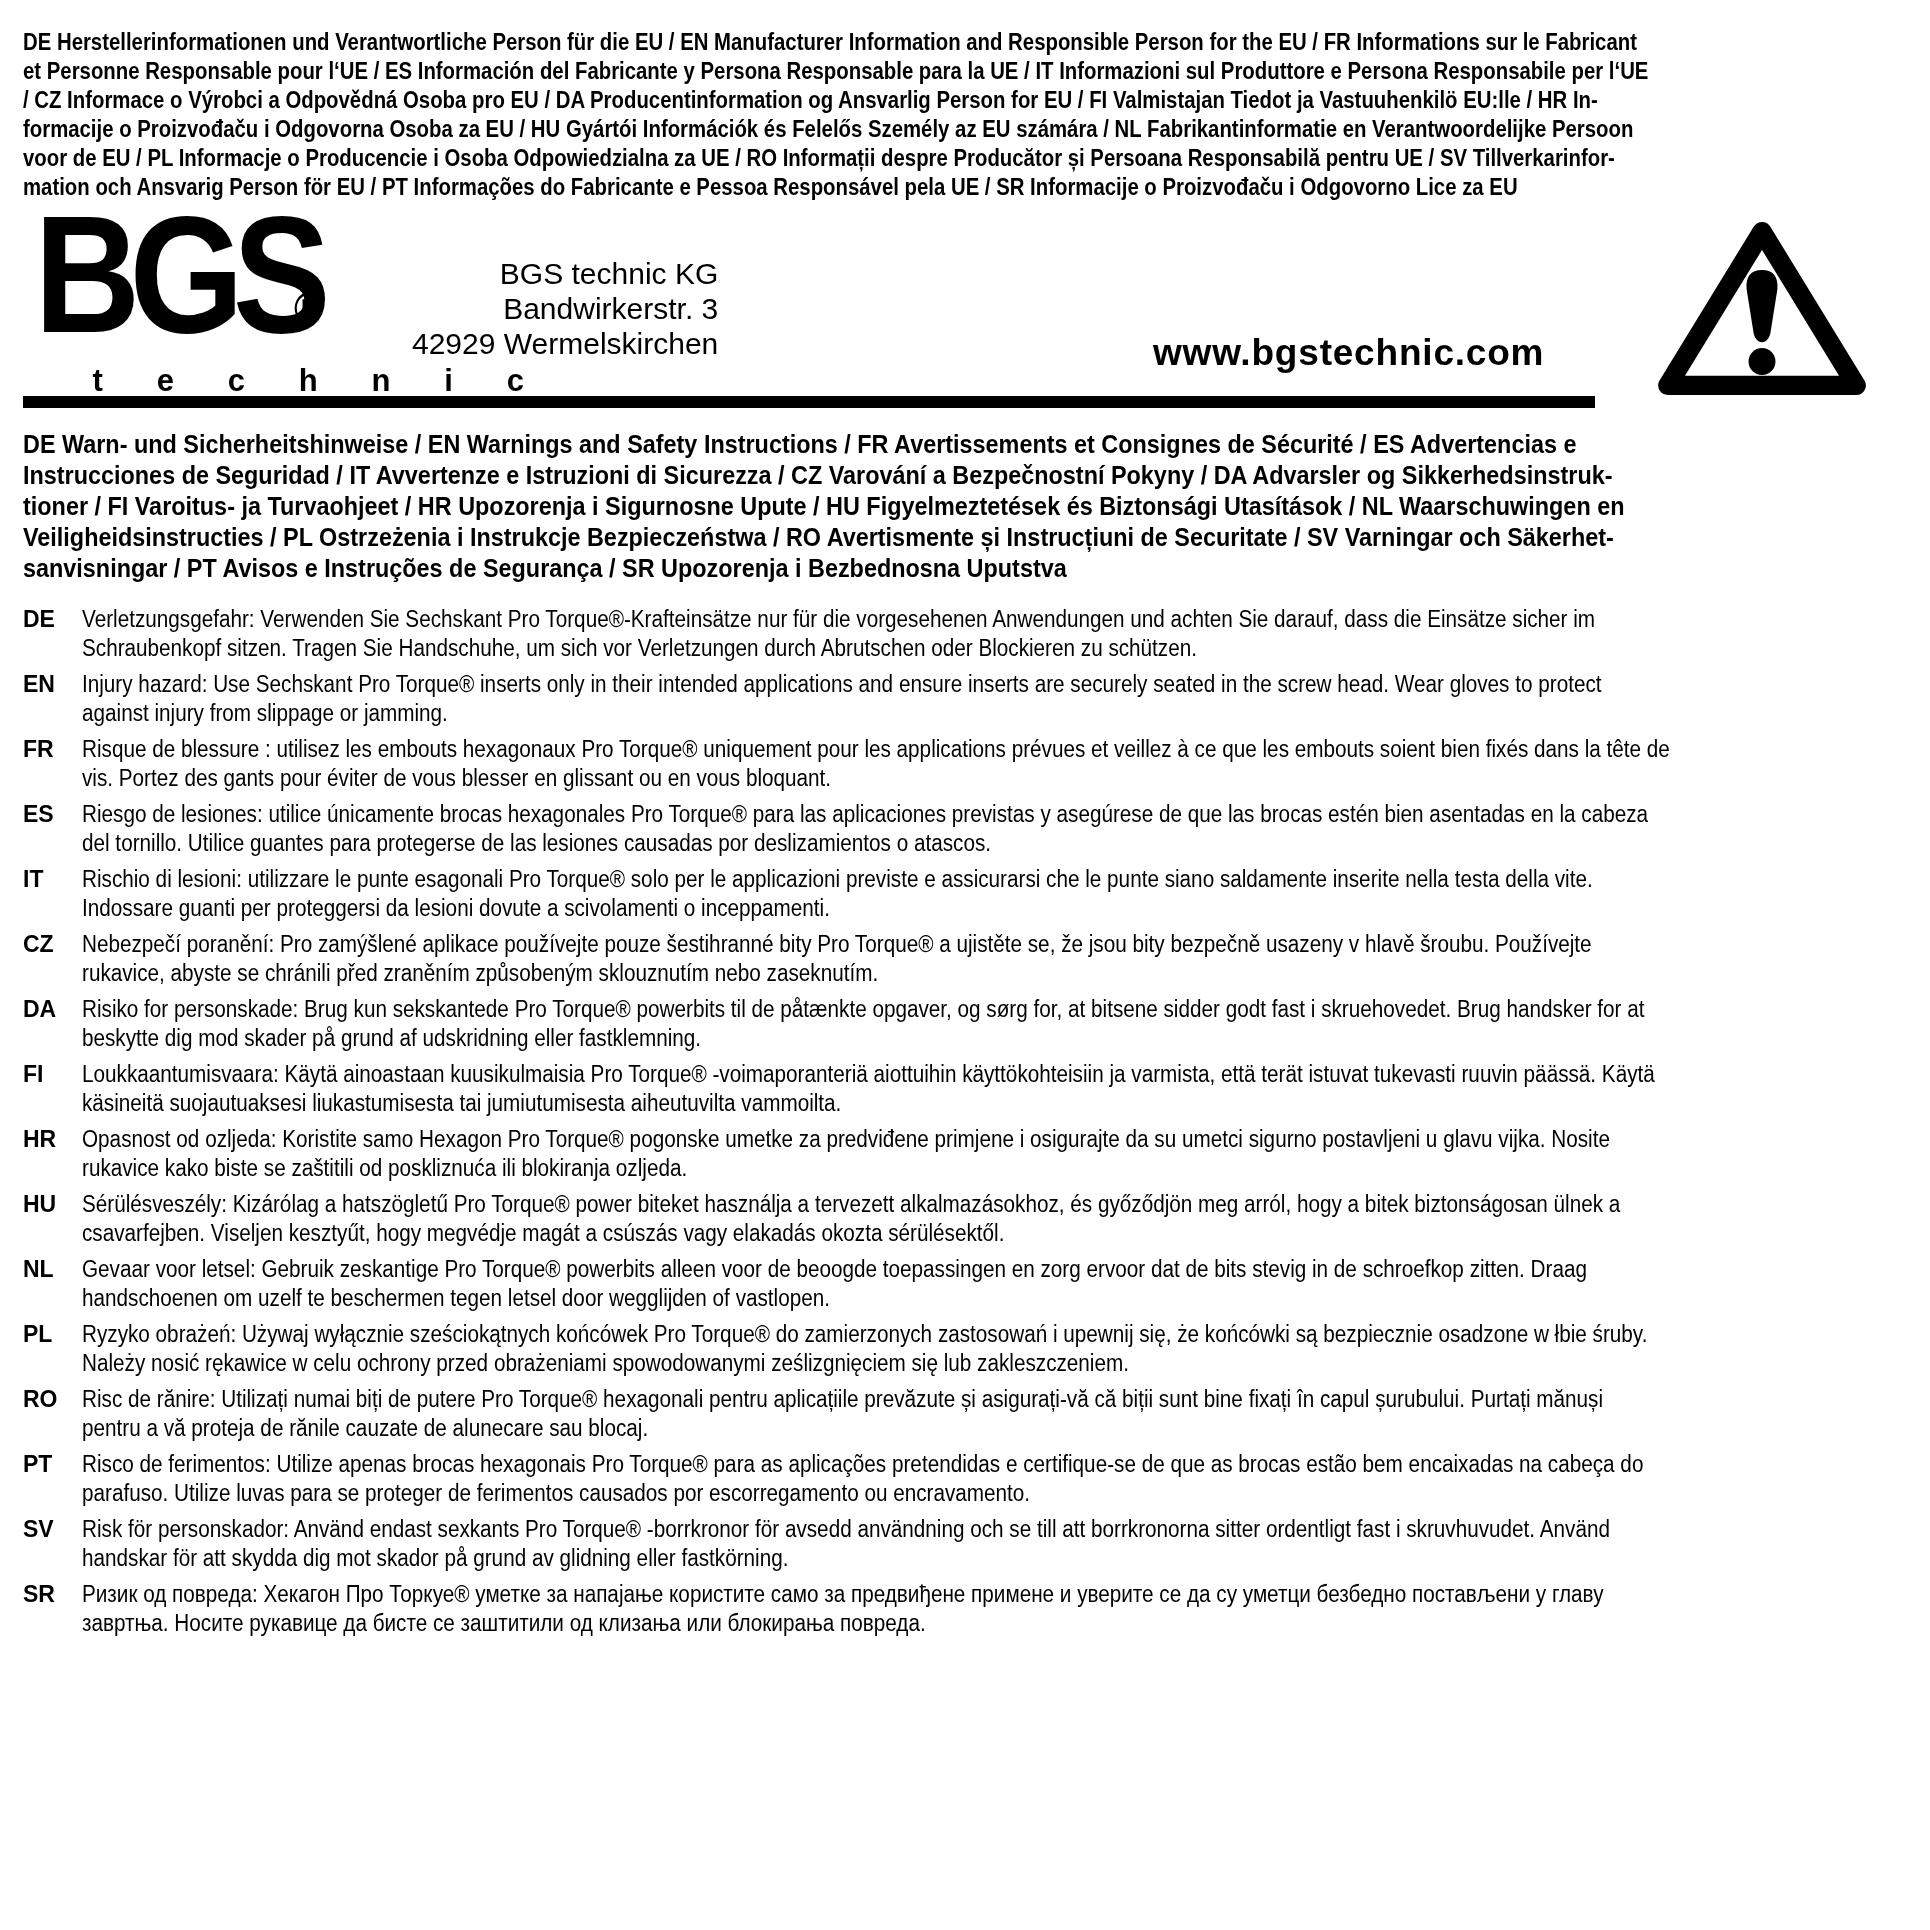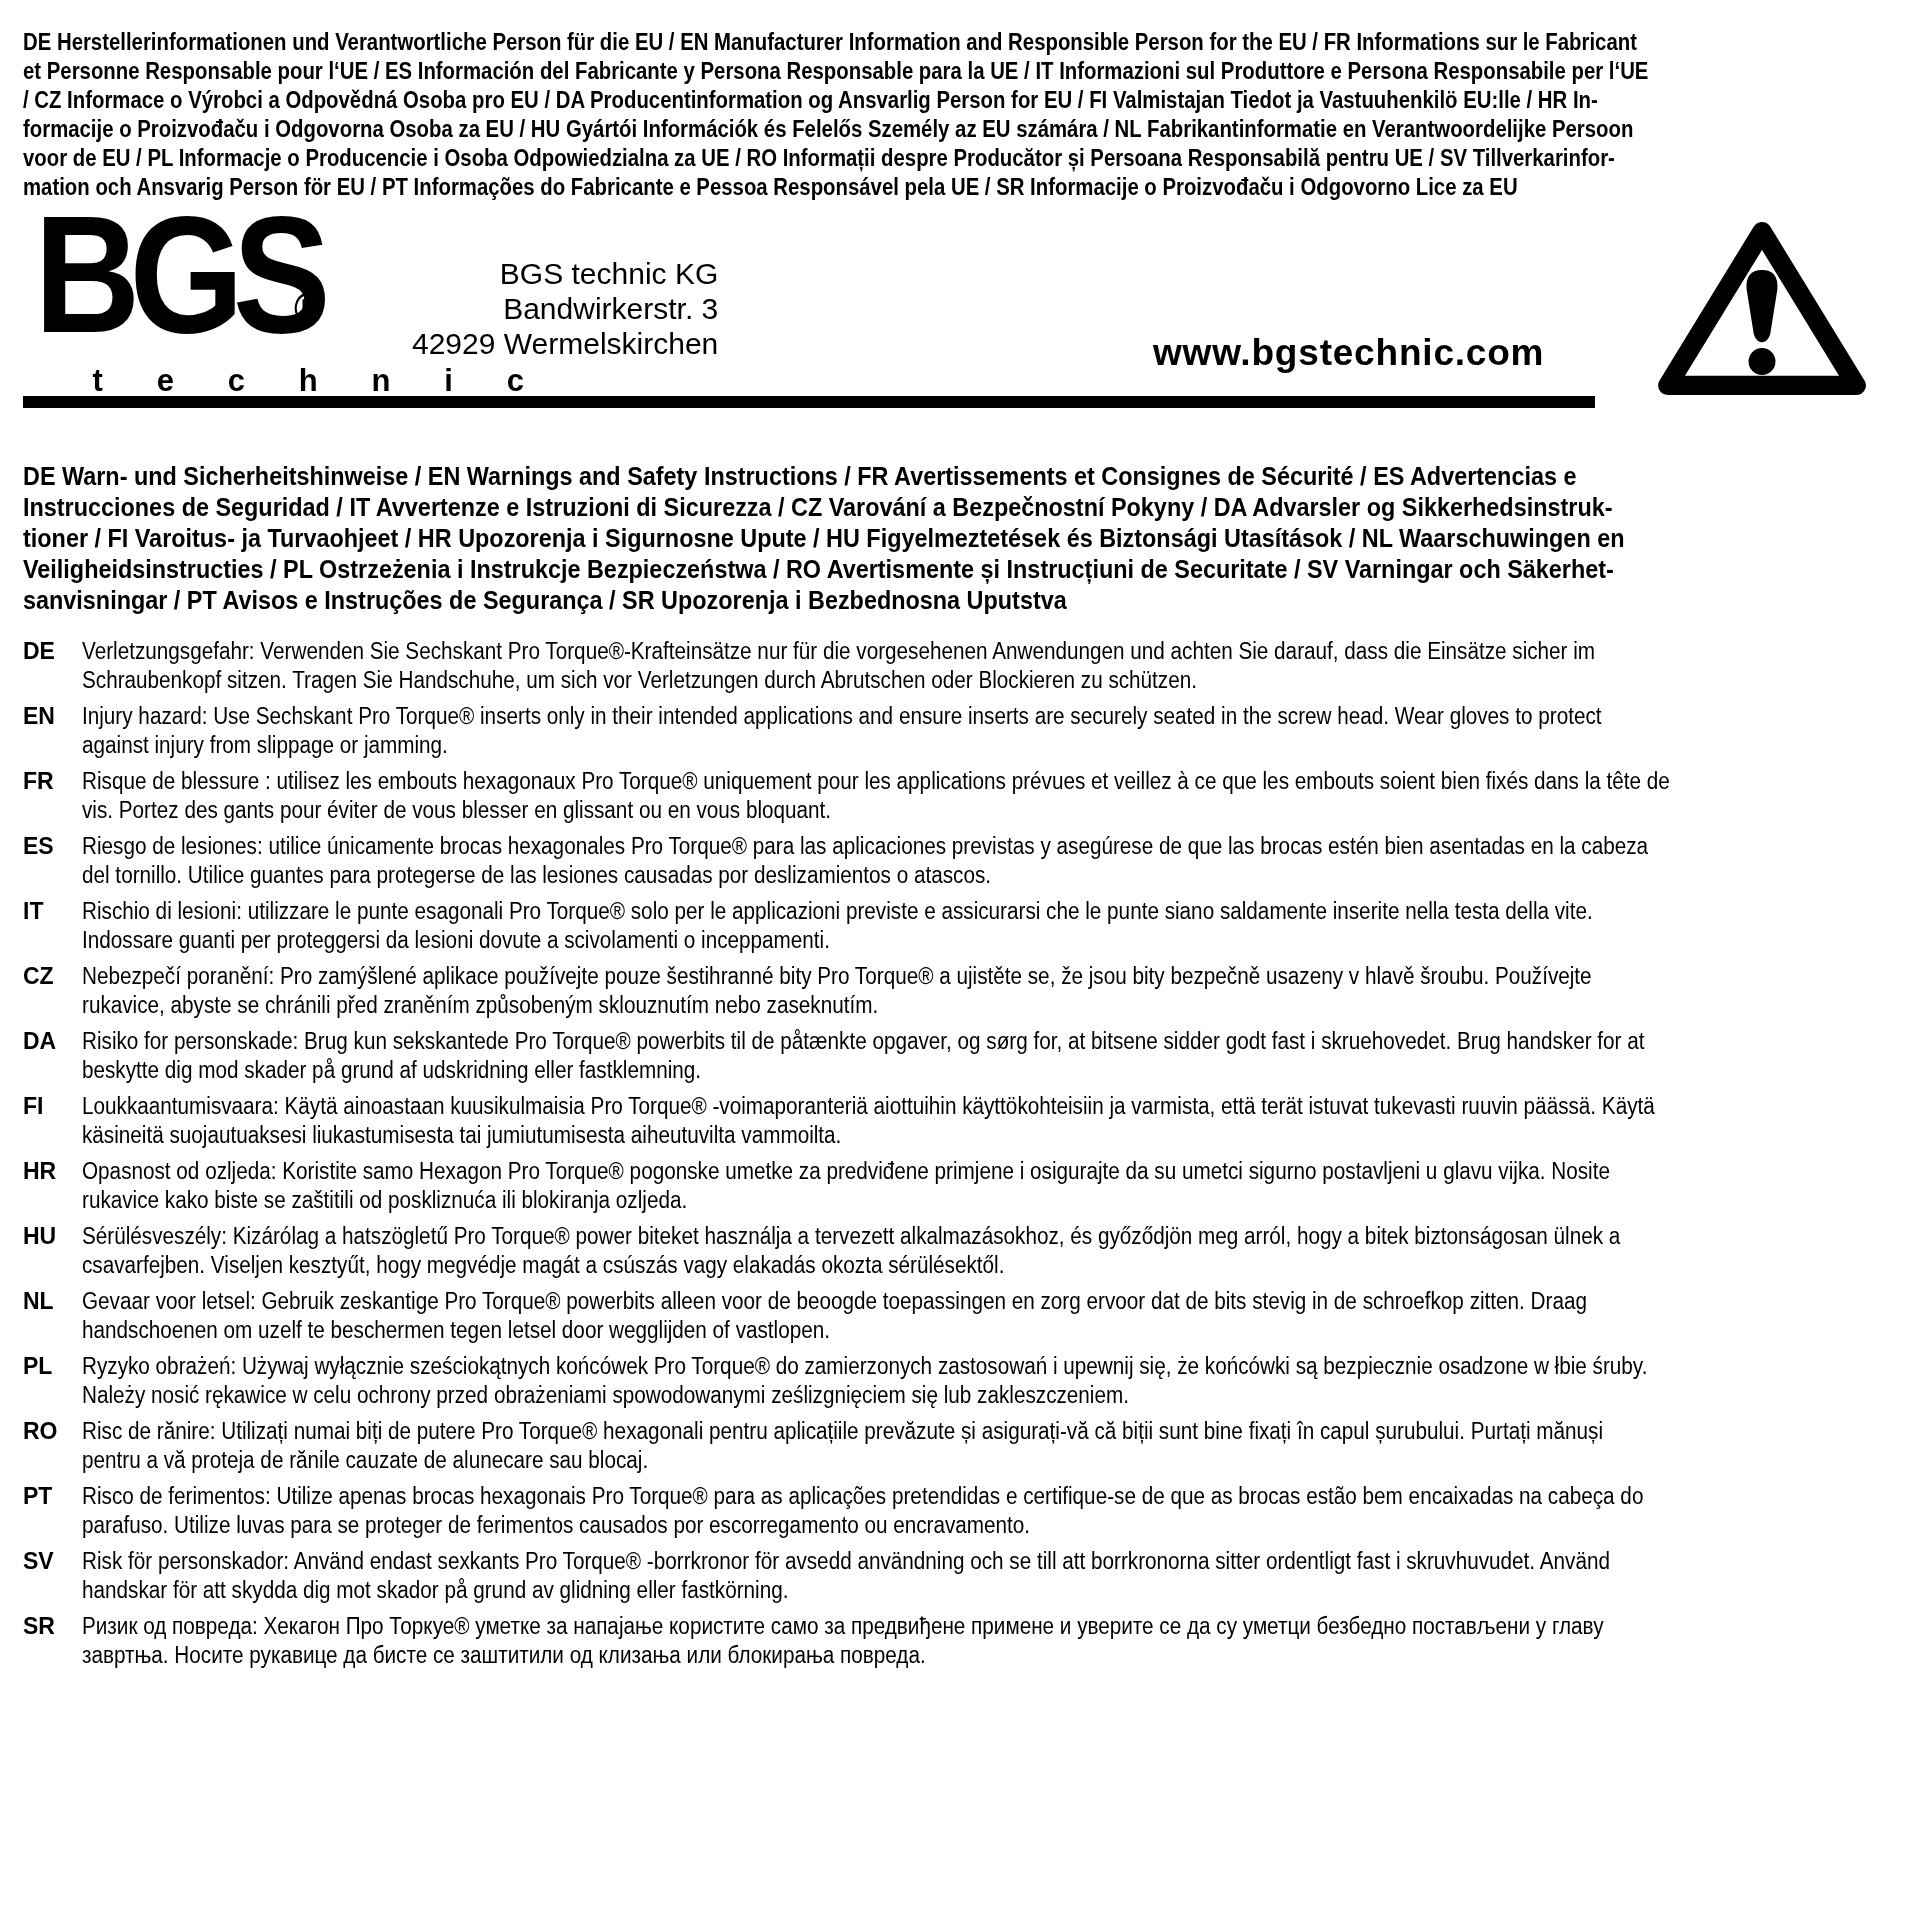--- a/index.html
+++ b/index.html
@@ -30,21 +30,21 @@
   }
   .addr    { position:absolute; left:389px;  top:31px; font-size:30px; line-height:35px; }
   .contact { position:absolute; left:778px; top:45px; font-size:30px; line-height:35px; }
   .website { position:absolute; left:1130px; top:107px; font-size:37px; font-weight:bold; letter-spacing:0.8px; }
   .tri { position:absolute; left:1631px; top:-4.7px; width:216px; height:177px; }
   .tri svg { width:100%; height:100%; display:block; }
 
   .rule { height:11.7px; background:#000; width:1572px; margin-top:2.3px; }
 
   
-  .hdr2 { margin-top:53px; }
+  .hdr2 { margin-top:21px; }
   .hline2 {
     font-weight:bold; font-size:26px; line-height:31px;
     white-space:nowrap; transform:scaleX(0.9); transform-origin:0 50%;
   }
 
   
   .warnings { margin-top:21px; }
   .witem { display:flex; margin-bottom:7px; }
   .wcode { width:59px; flex:none; font-weight:bold; font-size:23px; line-height:29px; }
   .wline {

